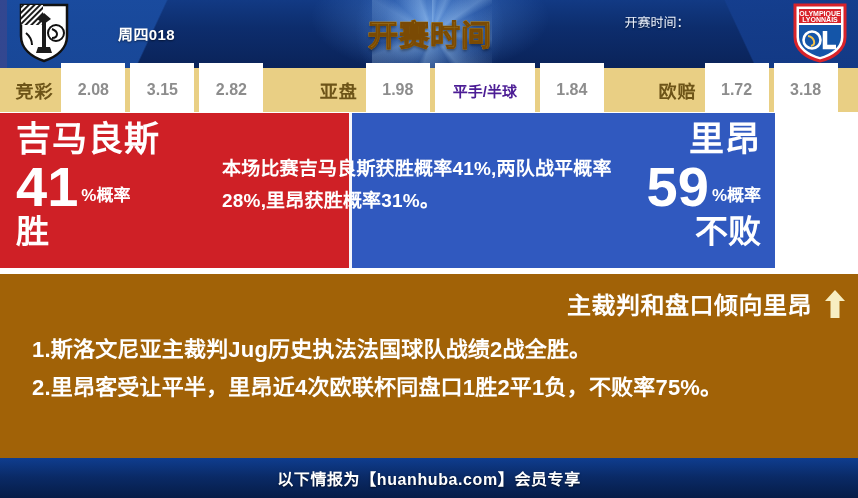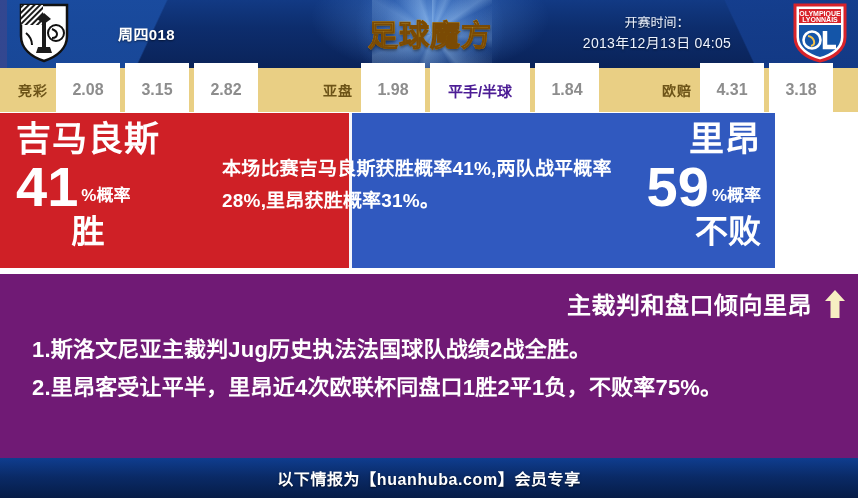--- a/index.html
+++ b/index.html
@@ -88,21 +88,21 @@
   .kickoff .t2{font-size:14px;letter-spacing:.3px;}
 
   
   .odds{
     position:absolute;left:0;top:68px;width:858px;height:44px;
     background:#e9cf84;
     display:flex;align-items:center;
   }
   .odds-group{display:flex;align-items:center;}
   .odds-title{
-    color:#6d5418;font-size:14px;font-weight:bold;letter-spacing:1px;
+    color:#6d5418;font-size:18px;font-weight:bold;letter-spacing:1px;
     margin:0 8px 0 0;white-space:nowrap;
   }
   .odds-cell{
     background:#ffffff;color:#8d8d8d;
     font-size:16px;font-weight:bold;
     height:30px;min-width:48px;padding:12px 8px;
     margin-right:5px;
     display:flex;align-items:center;justify-content:center;
     white-space:nowrap;
   }
@@ -110,21 +110,21 @@
   .sp-a{width:18px;}
   .sp-b{width:60px;}
   .sp-c{width:58px;}
   .sp-pad{width:18px;}
 
   
   .probrow{
     position:absolute;left:0;top:113px;width:858px;height:155px;
   }
   .pane-red{
-    position:absolute;left:0;top:0;width:349px;height:155px;background:#cf2026;text-align:center;
+    position:absolute;left:0;top:0;width:349px;height:155px;background:#cf2026;
   }
   .pane-blue{
     position:absolute;left:349px;top:0;width:426px;height:155px;background:#3059bf;
   }
   .pane-divider{
     position:absolute;left:349px;top:0;width:3px;height:155px;background:#ffffff;opacity:.95;
   }
 
   .home-block{
     position:absolute;left:16px;top:8px;color:#fff;line-height:1;
@@ -150,21 +150,21 @@
     color:#6d5b2e;font-size:14px;font-weight:bold;letter-spacing:1px;
   }
   .summary{
     position:absolute;left:222px;top:40px;width:400px;
     color:#ffffff;font-size:19px;font-weight:bold;line-height:32px;
     letter-spacing:.2px;
   }
 
   
   .trend{
-    position:absolute;left:0;top:274px;width:858px;height:184px;background:#701a75;
+    position:absolute;left:0;top:274px;width:858px;height:184px;background:#a16207;
   }
   .trend-head{
     position:absolute;right:12px;top:12px;display:flex;align-items:center;
   }
   .trend-head-text{
     color:#ffffff;font-size:24px;font-weight:bold;letter-spacing:.5px;white-space:nowrap;
   }
   .arrow-up{
     width:22px;height:30px;margin-left:12px;display:block;
   }
@@ -217,26 +217,25 @@
           <circle cx="38" cy="30" r="8" fill="#ffffff" stroke="#111" stroke-width="2"></circle>
           <path d="M34 26 q5 2 5 5 q0 4 -5 4" fill="none" stroke="#111" stroke-width="2"></path>
           <path d="M8 30 q6 5 6 12" fill="none" stroke="#111" stroke-width="2"></path>
         </g>
       </svg>
     </div>
 
     <div class="round-label">周四018</div>
 
     <div class="brand-logo">
-      <span>足球魔方</span>
+      <span>开赛时间</span>
     </div>
 
     <div class="kickoff">
       <div class="t1">开赛时间：</div>
-      <div class="t2">2013年12月13日 04:05</div>
     </div>
 
     <div class="crest-away">
       <svg viewBox="0 0 56 60" width="56" height="60" aria-hidden="true">
         <path d="M3 2 H53 V34 C53 47 41 55 28 58 C15 55 3 47 3 34 Z" fill="#ffffff" stroke="#d8232a" stroke-width="3"></path>
         <path d="M7 6 H49 V20 H7 Z" fill="#d8232a"></path>
         <path d="M7 22 H49 V34 C49 44 39 51 28 54 C17 51 7 44 7 34 Z" fill="#1455a8"></path>
         <text x="28" y="12.5" font-family="Liberation Sans, sans-serif" font-size="7" font-weight="bold" fill="#ffffff" text-anchor="middle">OLYMPIQUE</text>
         <text x="28" y="19" font-family="Liberation Sans, sans-serif" font-size="7" font-weight="bold" fill="#ffffff" text-anchor="middle">LYONNAIS</text>
         <circle cx="20" cy="37" r="8.5" fill="none" stroke="#ffffff" stroke-width="2.6"></circle>
@@ -262,21 +261,21 @@
       <div class="odds-title">亚盘</div>
       <div class="odds-cell">1.98</div>
       <div class="odds-cell wide">平手/半球</div>
       <div class="odds-cell">1.84</div>
     </div>
 
     <div class="sp-c"></div>
 
     <div class="odds-group">
       <div class="odds-title">欧赔</div>
-      <div class="odds-cell">4.31</div>
+      <div class="odds-cell">1.72</div>
       <div class="odds-cell">3.18</div>
     </div>
 
     <div class="sp-pad"></div>
   </div>
 
   <div class="probrow">
     <div class="pane-red">
       <div class="home-block">
         <div class="home-name">吉马良斯</div>

